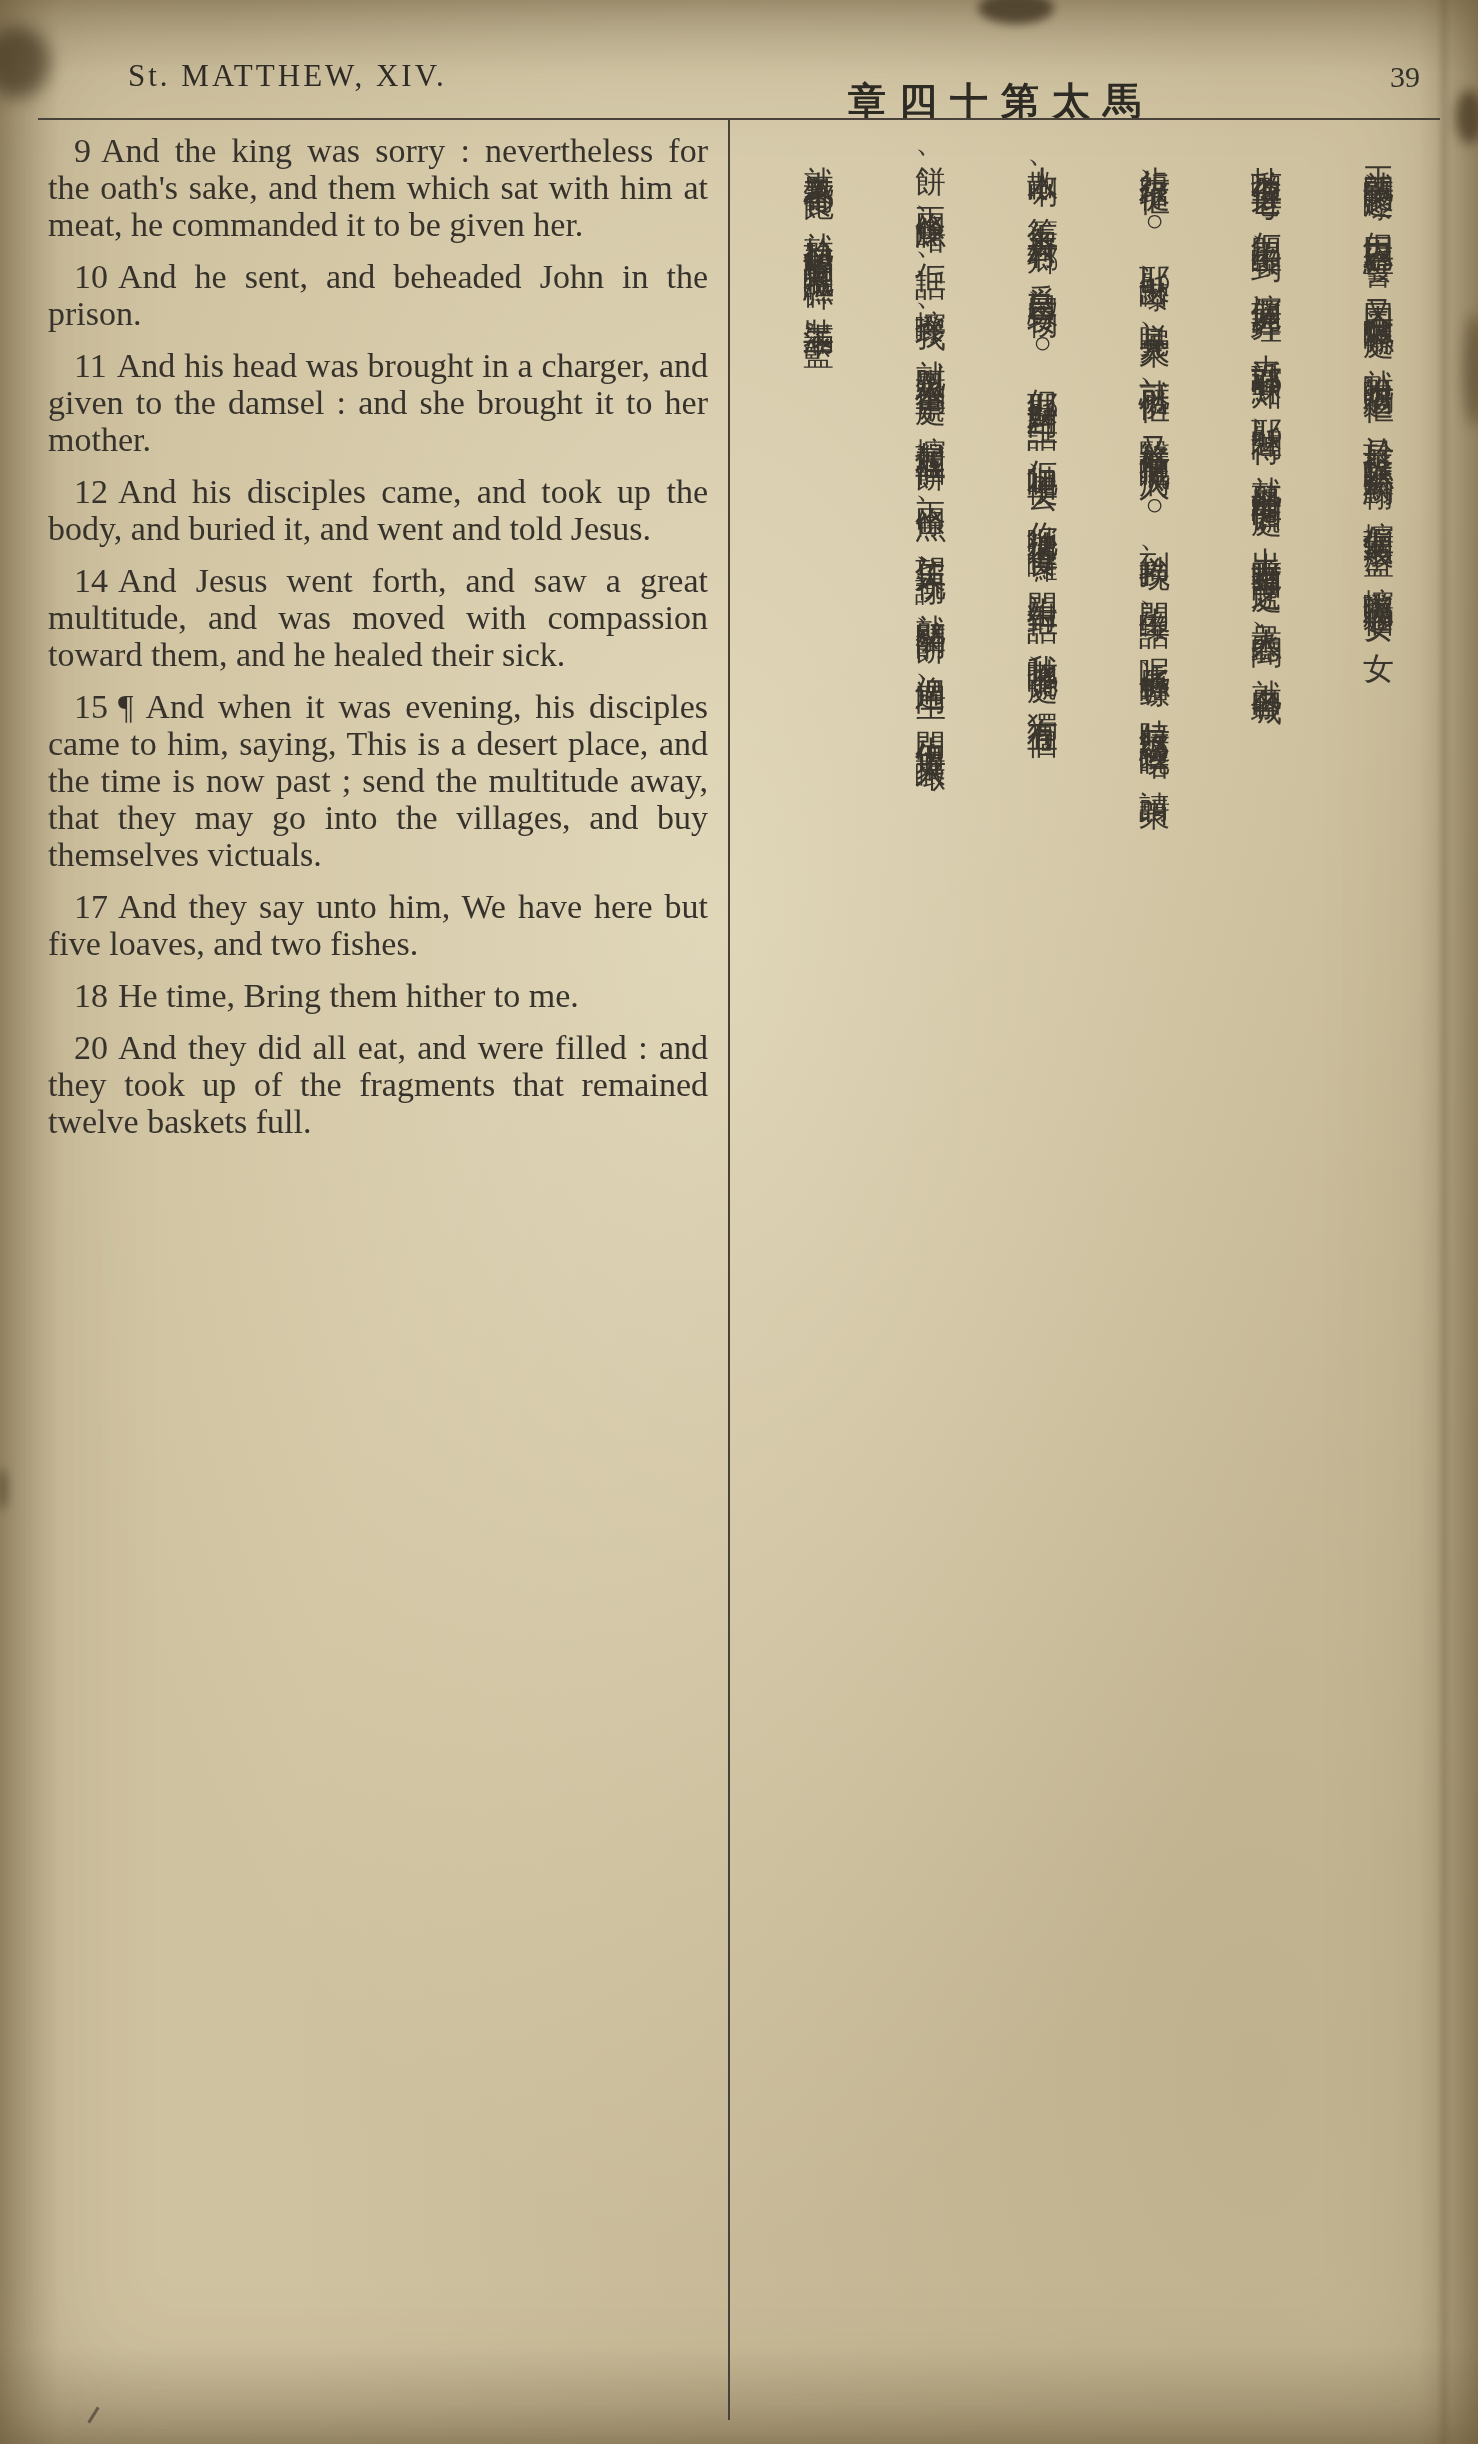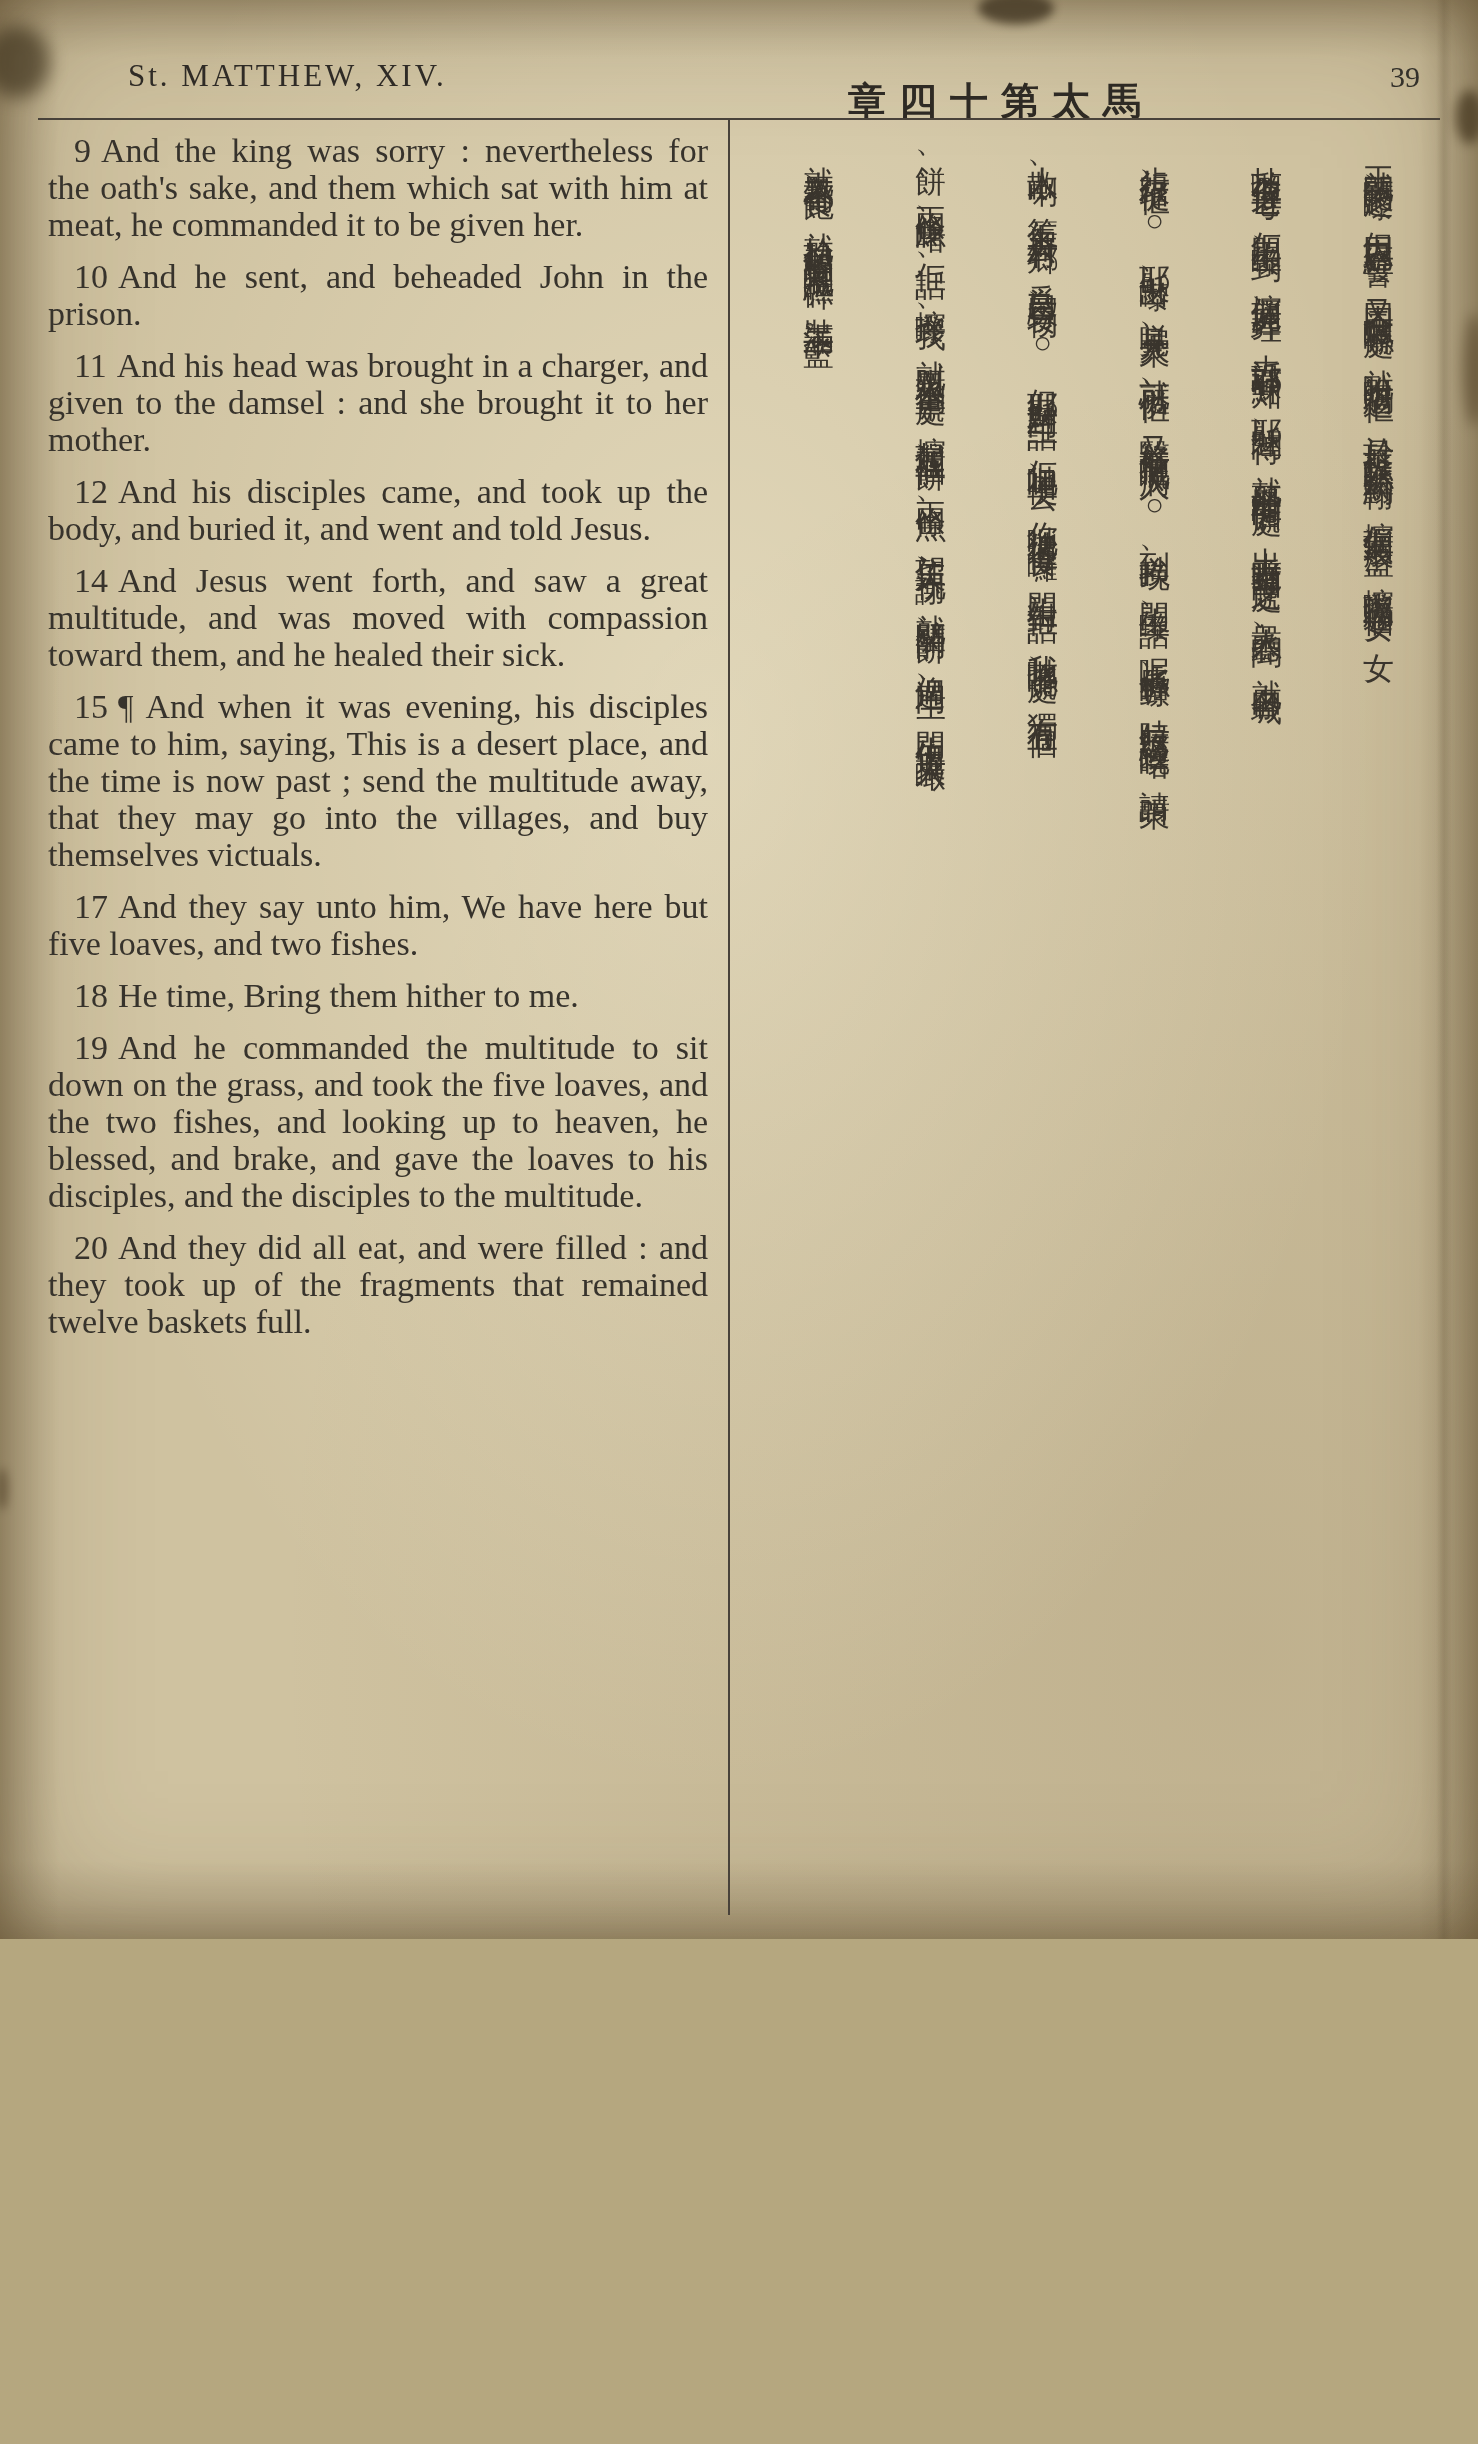--- a/index.html
+++ b/index.html
@@ -1,18 +1,18 @@
 <!DOCTYPE html>
 <html><head>
 <meta charset="utf-8">
 <style>
   html,body{margin:0;padding:0;background:#b5a77f;}
   .page{
     position:relative;
-    width:1478px;height:1939px;
+    width:1478px;height:2444px;
     margin:0 auto;
     background-color:#cfc2a0;
     background-image:
       radial-gradient(ellipse at 48% 38%, rgba(255,250,228,0.38), rgba(0,0,0,0) 62%),
       radial-gradient(ellipse at 85% 85%, rgba(120,98,60,0.18), rgba(0,0,0,0) 55%),
       linear-gradient(90deg, rgba(92,76,48,0.30), rgba(0,0,0,0) 4%, rgba(0,0,0,0) 96%, rgba(92,76,48,0.32)),
       linear-gradient(0deg, rgba(92,76,48,0.28), rgba(0,0,0,0) 4%, rgba(0,0,0,0) 97%, rgba(92,76,48,0.24));
     box-shadow: inset 0 0 140px rgba(82,62,30,.40), inset 0 0 36px rgba(82,62,30,.28);
     overflow:hidden;
     font-family:"Liberation Serif","DejaVu Serif",serif;
@@ -66,21 +66,20 @@
 
   <div class="english">
     <p class="verse"><span class="vnum">9</span><span>And the king was sorry : nevertheless for the oath's sake, and them which sat with him at meat, he commanded it to be given her.</span></p>
     <p class="verse"><span class="vnum">10</span><span>And he sent, and beheaded John in the prison.</span></p>
     <p class="verse"><span class="vnum">11</span><span>And his head was brought in a charger, and given to the damsel : and she brought it to her mother.</span></p>
     <p class="verse"><span class="vnum">12</span><span>And his disciples came, and took up the body, and buried it, and went and told Jesus.</span></p>
     <p class="verse"><span class="vnum">14</span><span>And Jesus went forth, and saw a great multitude, and was moved with compassion toward them, and he healed their sick.</span></p>
     <p class="verse"><span class="vnum">15</span><span>¶ And when it was evening, his disciples came to him, saying, This is a desert place, and the time is now past ; send the multitude away, that they may go into the villages, and buy themselves victuals.</span></p>
     <p class="verse"><span class="vnum">17</span><span>And they say unto him, We have here but five loaves, and two fishes.</span></p>
     <p class="verse"><span class="vnum">18</span><span>He time, Bring them hither to me.</span></p>
-    <p class="verse"><span class="vnum">19</span><span>And he commanded the multitude to sit down on the grass, and took the five loaves, and the two fishes, and looking up to heaven, he blessed, and brake, and gave the loaves to his disciples, and the disciples to the multitude.</span></p>
     <p class="verse"><span class="vnum">20</span><span>And they did all eat, and were filled : and they took up of the fragments that remained twelve baskets full.</span></p>
   </div>
 
   <div class="chinese">
     <div class="zcol">王就閉翳起嚟、但因已經發誓、又因同席嘅喺處、就吩咐賜過佢、於是打發人喺監斬約翰、擰佢個頭落盤、擰嚟賜過個女、女</div>
     <div class="zcol">拈嚟俾佢老母、佢門生嚟到、擰個屍葬埋、去話過耶穌知、耶穌聞得、就落船離開個處、出去曠野幽靜之處、衆人聽聞、就由各城</div>
     <div class="zcol">步行跟從佢、○耶穌出嚟、睇見大衆、就可憐佢、又醫好佢哋嘅病人、○到挨晚、門生嚟話、呢處係曠野、時候已經過曉咯、請叫衆</div>
     <div class="zcol">人散喇、等佢各去村鄉、爲自己買食物、○但耶穌對門生話、佢哋唔使去、你哋俾過佢食囉、門生對佢話、我哋喺呢處、獨有五個</div>
     <div class="zcol">餅、兩條魚啫、佢話、擰嚟我、就叫衆人坐倒草處、擰起個五個餅、兩條魚、望住天祝謝、就擘開的餅、俾過門生、門生俾過衆人噉</div>
     <div class="zcol">就大衆都食飽、就拾起個的食剩嘅噍碎、裝滿十二籃。</div>

